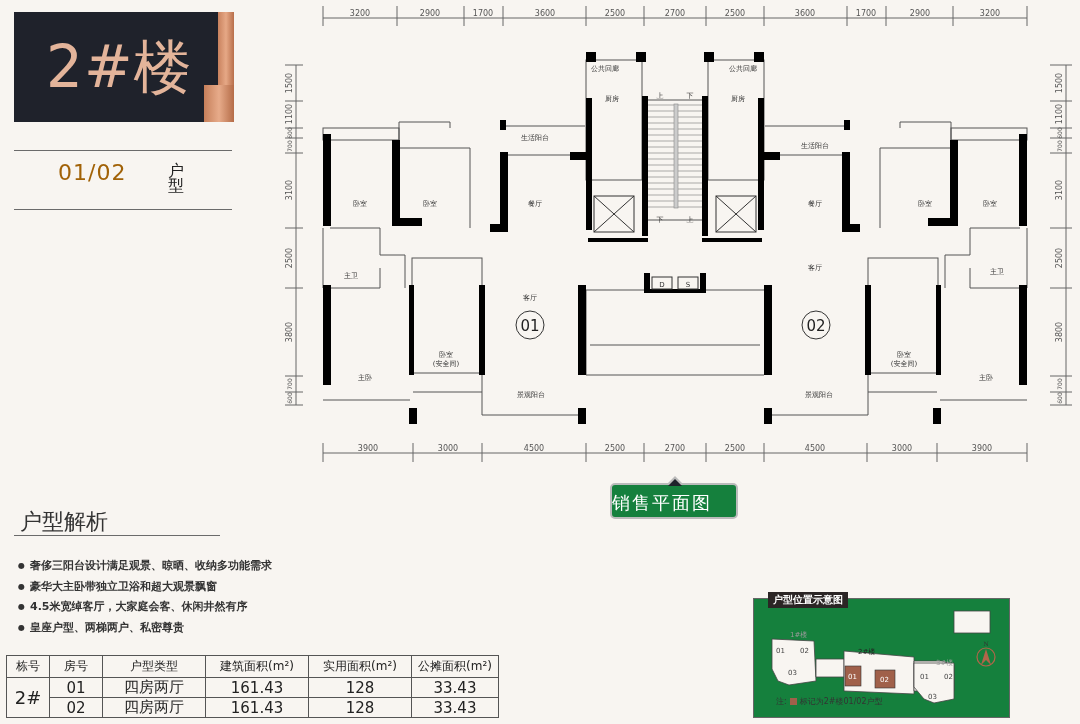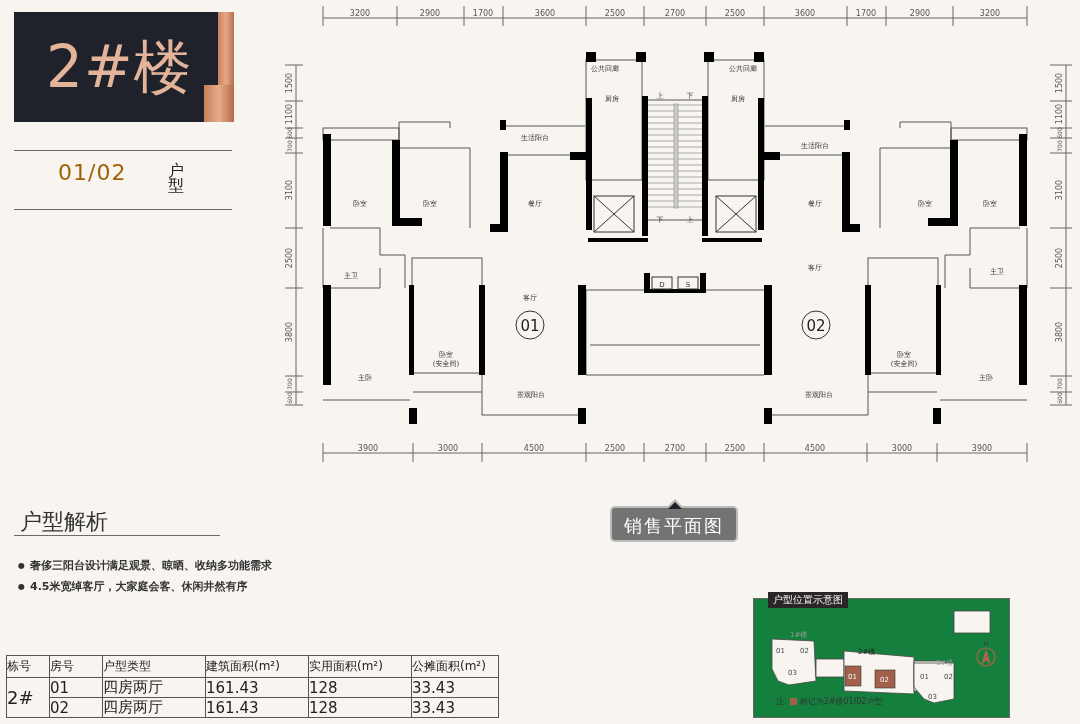--- a/index.html
+++ b/index.html
@@ -9,29 +9,29 @@
   .title-box .copper2{position:absolute;right:0;top:73px;width:30px;height:37px;background:linear-gradient(90deg,#c67f5a,#e7ab8a,#b56c48);}
   .title-text{position:absolute;left:32px;top:20px;font-size:58px;line-height:70px;color:#e3b49a;font-family:"DejaVu Sans",sans-serif;letter-spacing:1px;}
   .rule{position:absolute;left:14px;width:218px;height:1px;background:#6b6b6b;}
   .unit-code{position:absolute;left:58px;top:160px;font-size:22px;color:#a16207;letter-spacing:1px;}
   .unit-suffix{position:absolute;left:168px;top:163px;font-size:16px;line-height:15px;width:16px;color:#222;}
   .analysis-title{position:absolute;left:14px;top:507px;font-size:22px;color:#333;margin-left:6px;}
   .analysis-rule{position:absolute;left:14px;top:535px;width:206px;height:1px;background:#6b6b6b;}
   .bullets{position:absolute;left:6px;top:544px;font-size:11px;line-height:20.5px;color:#333;margin:12px;padding:0;list-style:none;font-weight:bold;}
   .bullets li::before{content:"●";font-size:8px;margin-right:5px;vertical-align:1px;}
   table.spec{position:absolute;left:6px;top:655px;border-collapse:collapse;font-size:13px;color:#222;}
-  table.spec th,table.spec td{border:1px solid #555;text-align:left;padding:0;}
+  table.spec th,table.spec td{border:1px solid #555;text-align:center;padding:0;}
   table.spec th{height:21px;font-weight:normal;font-size:12px;}
   table.spec td{height:19px;font-size:15px;}
   .plan{position:absolute;left:0;top:0;}
-  .sales-tag{position:absolute;left:610px;top:506px;width:128px;height:36px;background:#737373;border:2px solid #bbb;border-radius:5px;color:#fff;font-size:18px;line-height:36px;text-align:center;letter-spacing:2px;box-sizing:border-box;}
+  .sales-tag{position:absolute;left:610px;top:483px;width:128px;height:36px;background:#15803d;border:2px solid #bbb;border-radius:5px;color:#fff;font-size:18px;line-height:36px;text-align:left;letter-spacing:2px;box-sizing:border-box;}
   .sales-tag::before{content:"";position:absolute;left:54px;top:-9px;border-left:9px solid transparent;border-right:9px solid transparent;border-bottom:9px solid #bbb;}
   .sales-tag::after{content:"";position:absolute;left:56px;top:-6px;border-left:7px solid transparent;border-right:7px solid transparent;border-bottom:7px solid #1f222b;}
   .locator{position:absolute;left:753px;top:598px;width:255px;height:118px;border:1px solid #666;background:#15803d;}
-  .locator-title{position:absolute;left:768px;top:592px;background:#2b2525;color:#fff;font-size:10px;padding:1px 5px;}
+  .locator-title{position:absolute;left:768px;top:592px;background:#2b2525;color:#fff;font-size:10px;padding:1px 5px;font-weight:bold;}
   .locator-note{position:absolute;left:776px;top:696px;font-size:8px;color:#333;}
   .locator-note .sw{display:inline-block;width:7px;height:7px;background:#a0604a;margin:0 3px;vertical-align:-1px;}
   .dim{font-family:"DejaVu Sans",sans-serif;font-size:8px;fill:#555;}
   .lbl{font-family:"DejaVu Sans",sans-serif;font-size:7px;fill:#333;}
 </style>
 </head>
 <body>
 
 <div class="title-box">
   <div class="title-text">2#楼</div>
@@ -321,21 +321,23 @@
     <text x="816" y="331" text-anchor="middle" font-size="15" fill="#222" font-family="DejaVu Sans, sans-serif">02</text>
   </g>
 </svg>
 
 <div class="sales-tag">销售平面图</div>
 
 <div class="analysis-title">户型解析</div>
 <div class="analysis-rule"></div>
 <ul class="bullets">
   <li>奢侈三阳台设计满足观景、晾晒、收纳多功能需求</li>
+  <li>豪华大主卧带独立卫浴和超大观景飘窗</li>
   <li>4.5米宽绰客厅，大家庭会客、休闲井然有序</li>
+  <li>皇座户型、两梯两户、私密尊贵</li>
 </ul>
 
 <table class="spec">
   <thead>
     <tr>
       <th style="width:42px">栋号</th>
       <th style="width:52px">房号</th>
       <th style="width:102px">户型类型</th>
       <th style="width:102px">建筑面积(m²)</th>
       <th style="width:102px">实用面积(m²)</th>

